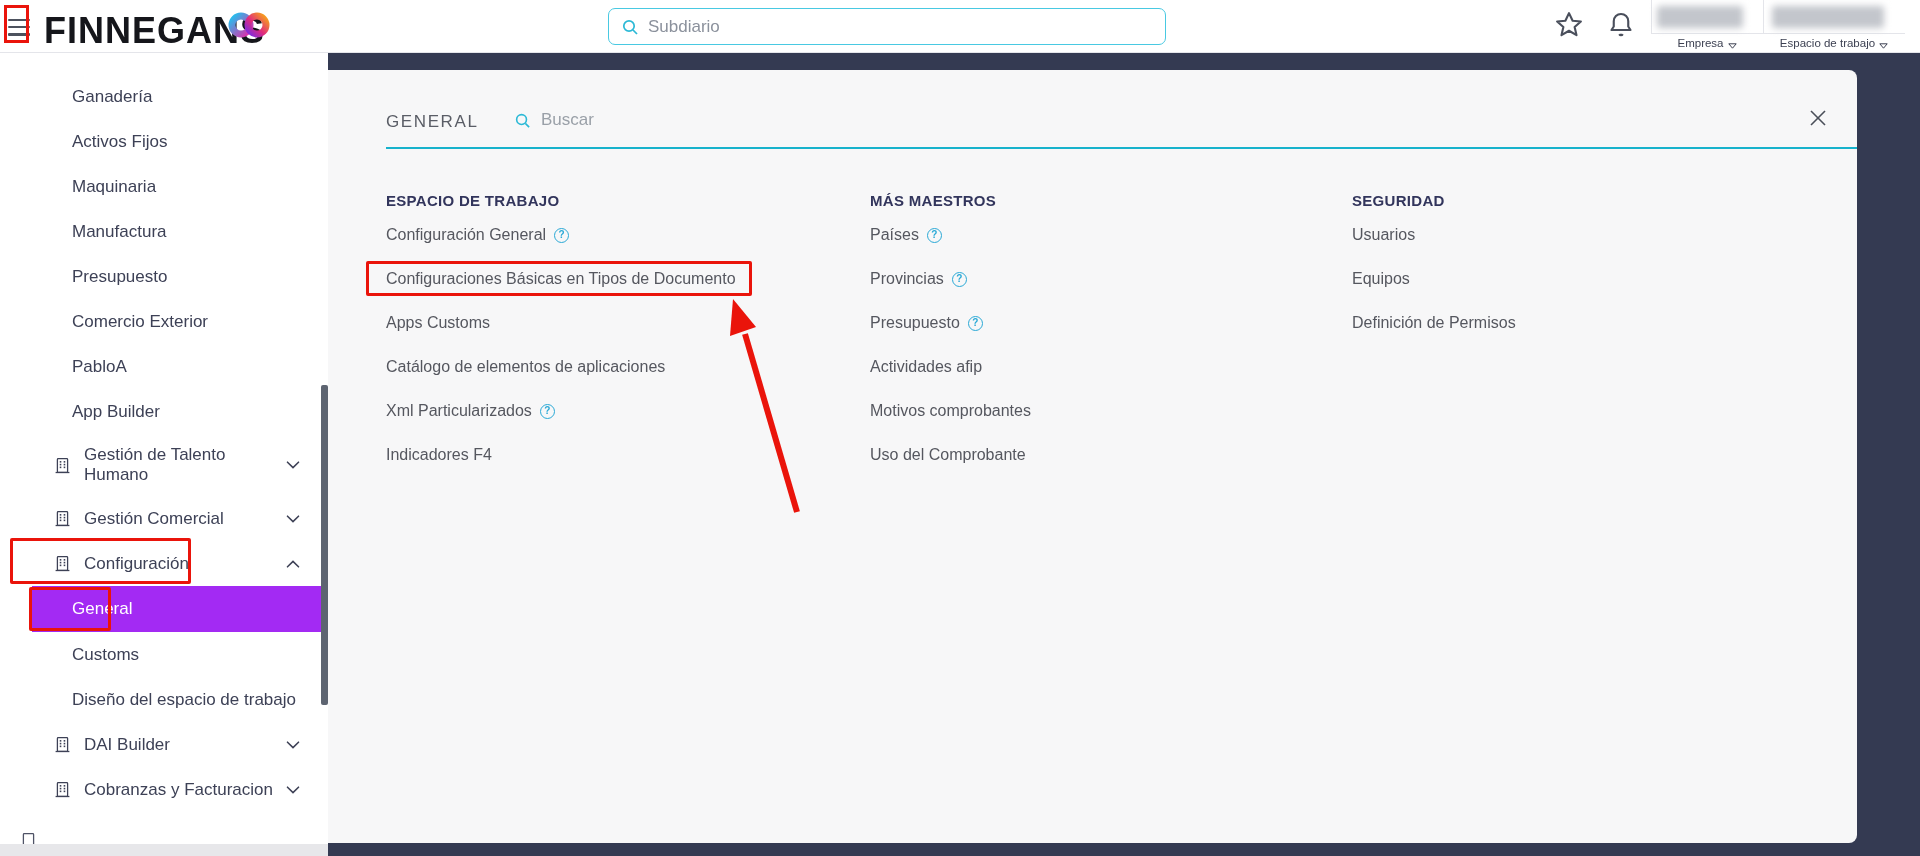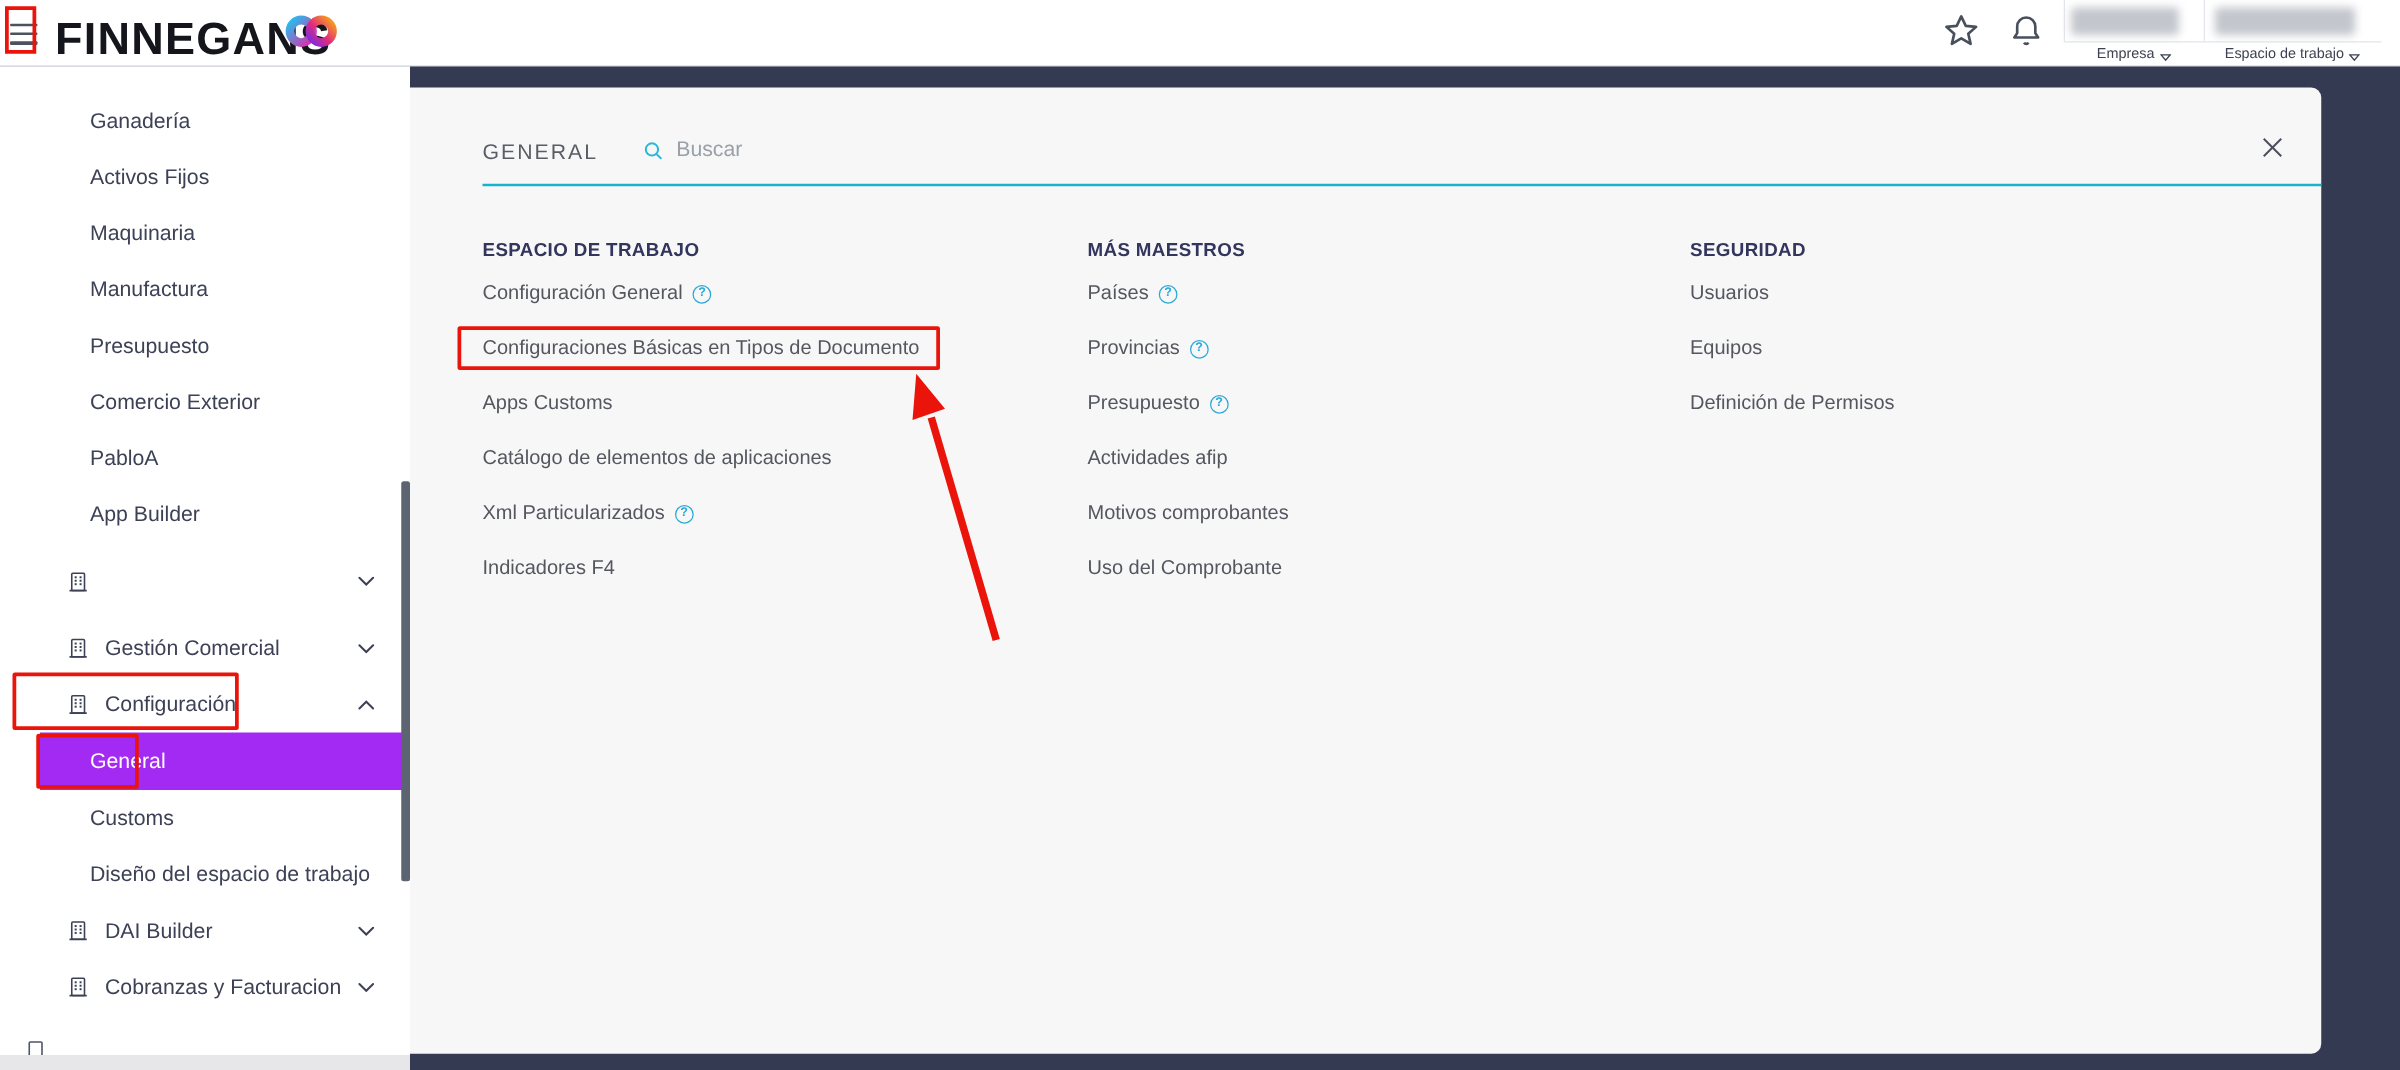--- a/index.html
+++ b/index.html
@@ -100,20 +100,27 @@
         </linearGradient>
         <linearGradient id="gB" x1="1" y1="0" x2="0" y2="1">
           <stop offset="0" stop-color="#f7a21b"></stop>
             <stop offset="0.55" stop-color="#e12b7c"></stop>
             <stop offset="1" stop-color="#7b2be2"></stop>
         </linearGradient>
       </defs>
       <circle cx="13" cy="16" r="9" fill="none" stroke="url(#gA)" stroke-width="7"></circle>
       <circle cx="29" cy="16" r="9" fill="none" stroke="url(#gB)" stroke-width="7"></circle>
     </svg>
+    <div class="top-search">
+      <svg width="18" height="18" viewBox="0 0 18 18" fill="none" stroke="#2cb9d6" stroke-width="1.7">
+        <circle cx="8" cy="8" r="5.2"></circle>
+          <line x1="12" y1="12" x2="16" y2="16"></line>
+      </svg>
+      <input type="text" placeholder="Subdiario" style="">
+    </div>
     <button class="icon-btn icon-star">
       <svg width="30" height="30" viewBox="0 0 24 24" fill="none" stroke="#4a4f5c" stroke-width="1.7" stroke-linejoin="round">
         <path d="M12 2.5l2.9 6.1 6.6.6-5 4.4 1.5 6.5-6-3.5-6 3.5 1.5-6.5-5-4.4 6.6-.6z"></path>
       </svg>
     </button>
     <button class="icon-btn icon-bell">
       <svg width="30" height="30" viewBox="0 0 24 24" fill="none" stroke="#4a4f5c" stroke-width="1.7" stroke-linejoin="round">
         <path d="M12 3.2a5.8 5.8 0 0 0-5.8 5.8v4.2L4.4 16h15.2l-1.8-2.8V9A5.8 5.8 0 0 0 12 3.2z"></path>
         <path d="M10.6 19.3a1.6 1.6 0 0 0 2.8 0"></path>
       </svg>
@@ -172,20 +179,21 @@
                 <rect x="5.4" y="3.8" width="1.5" height="1.5"></rect>
                 <rect x="9.1" y="3.8" width="1.5" height="1.5"></rect>
                 <rect x="5.4" y="6.4" width="1.5" height="1.5"></rect>
                 <rect x="9.1" y="6.4" width="1.5" height="1.5"></rect>
                 <rect x="5.4" y="9" width="1.5" height="1.5"></rect>
                 <rect x="9.1" y="9" width="1.5" height="1.5"></rect>
               </g>
               <line x1="1.5" y1="14.6" x2="14.5" y2="14.6"></line>
             </svg>
           </span>
+          <span class="label">Gestión de Talento Humano</span>
           <span class="chev">
             <svg width="14" height="8" viewBox="0 0 14 8" fill="none" stroke="#3d4156" stroke-width="1.6" stroke-linecap="round">
               <path d="M1.5 1.2 7 6.6l5.5-5.4"></path>
             </svg>
           </span>
         </div>
         <div class="side-row module">
           <span class="bicon">
             <svg width="17" height="17" viewBox="0 0 16 16" fill="none" stroke="currentColor" stroke-width="1.2">
               <rect x="3.2" y="1.5" width="9.6" height="13" rx="0.8"></rect>

